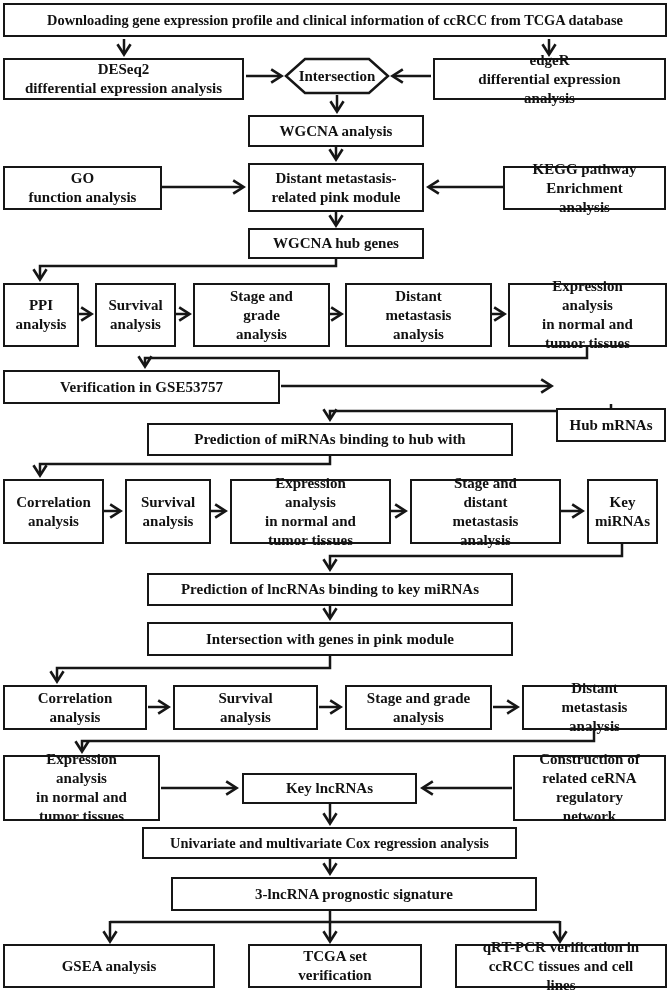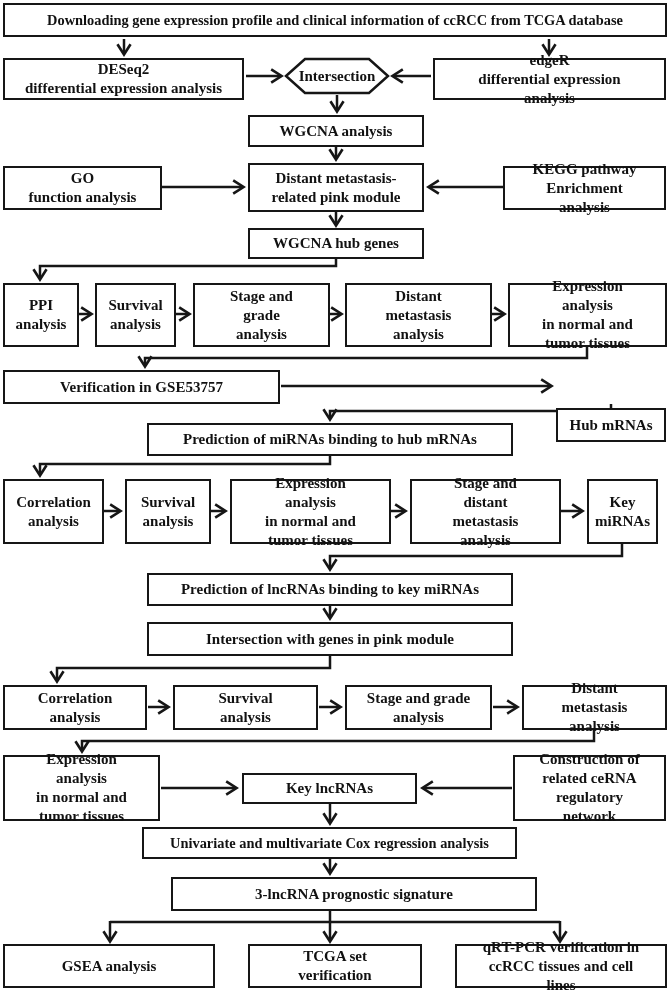--- a/index.html
+++ b/index.html
@@ -112,21 +112,21 @@
 analysis</div>
   <div class="node" style="left:345px;top:283px;width:147px;height:64px;">Distant metastasis
 analysis</div>
   <div class="node" style="left:508px;top:283px;width:159px;height:64px;">Expression analysis
 in normal and
 tumor tissues</div>
 
   <div class="node one" style="left:3px;top:370px;width:277px;height:34px;">Verification in GSE53757</div>
   <div class="node one" style="left:556px;top:370px;width:110px;height:34px;margin-top:38px;">Hub mRNAs</div>
 
-  <div class="node one" style="left:147px;top:423px;width:366px;height:33px;">Prediction of miRNAs binding to hub mRNAs</div>
+  <div class="node one" style="left:147px;top:423px;width:366px;height:33px;">Prediction of miRNAs binding to hub with</div>
 
   <div class="node" style="left:3px;top:479px;width:101px;height:65px;">Correlation
 analysis</div>
   <div class="node" style="left:125px;top:479px;width:86px;height:65px;">Survival
 analysis</div>
   <div class="node" style="left:230px;top:479px;width:161px;height:65px;">Expression analysis
 in normal and
 tumor tissues</div>
   <div class="node" style="left:410px;top:479px;width:151px;height:65px;">Stage and distant
 metastasis analysis</div>

